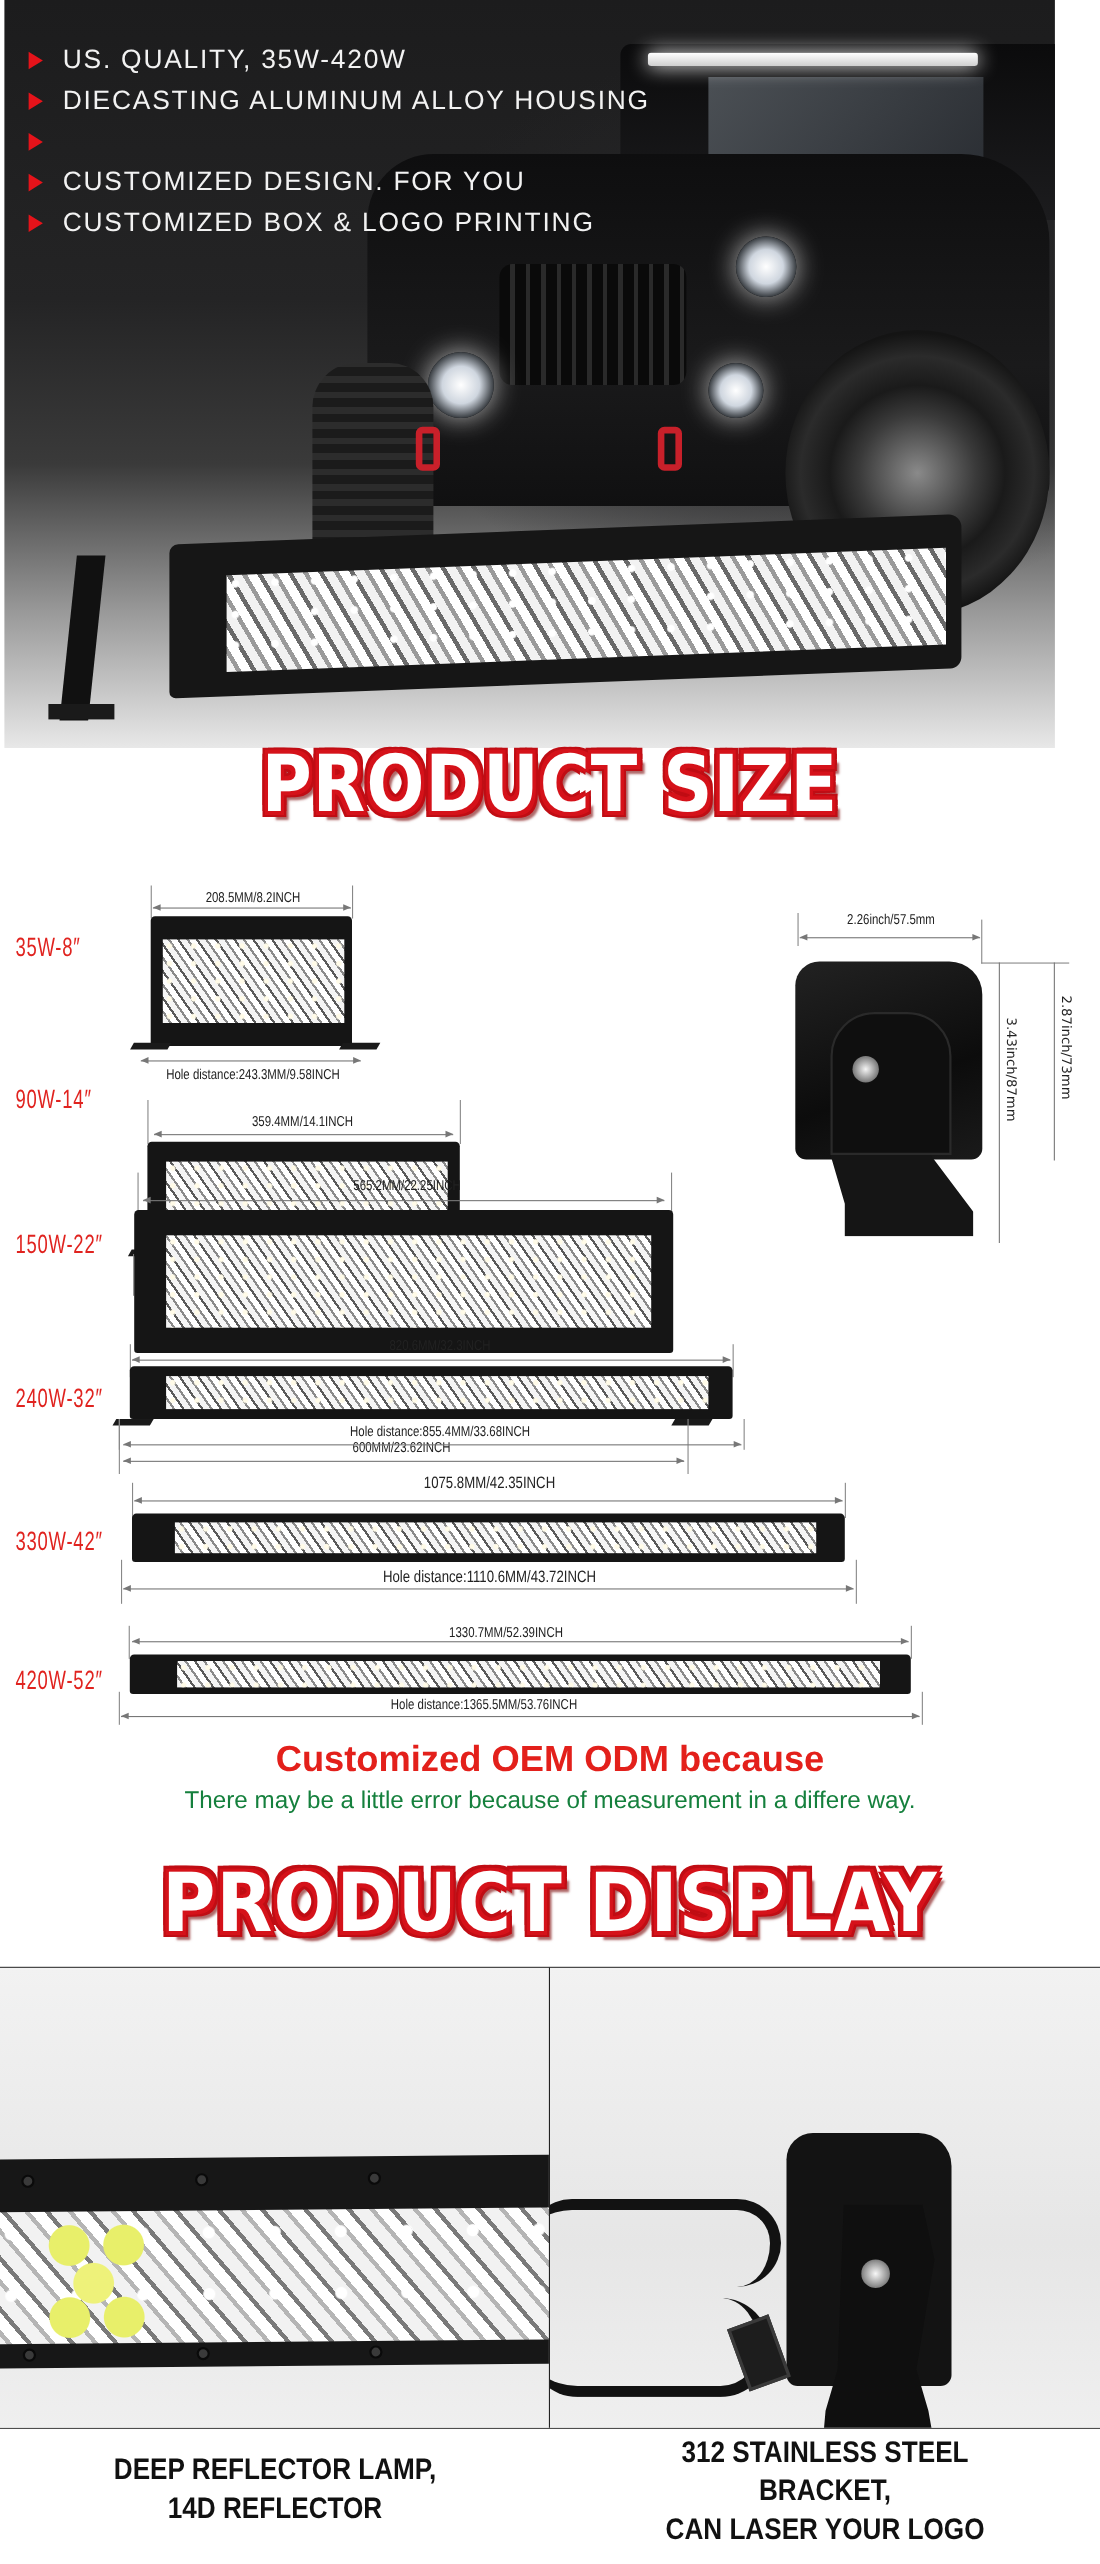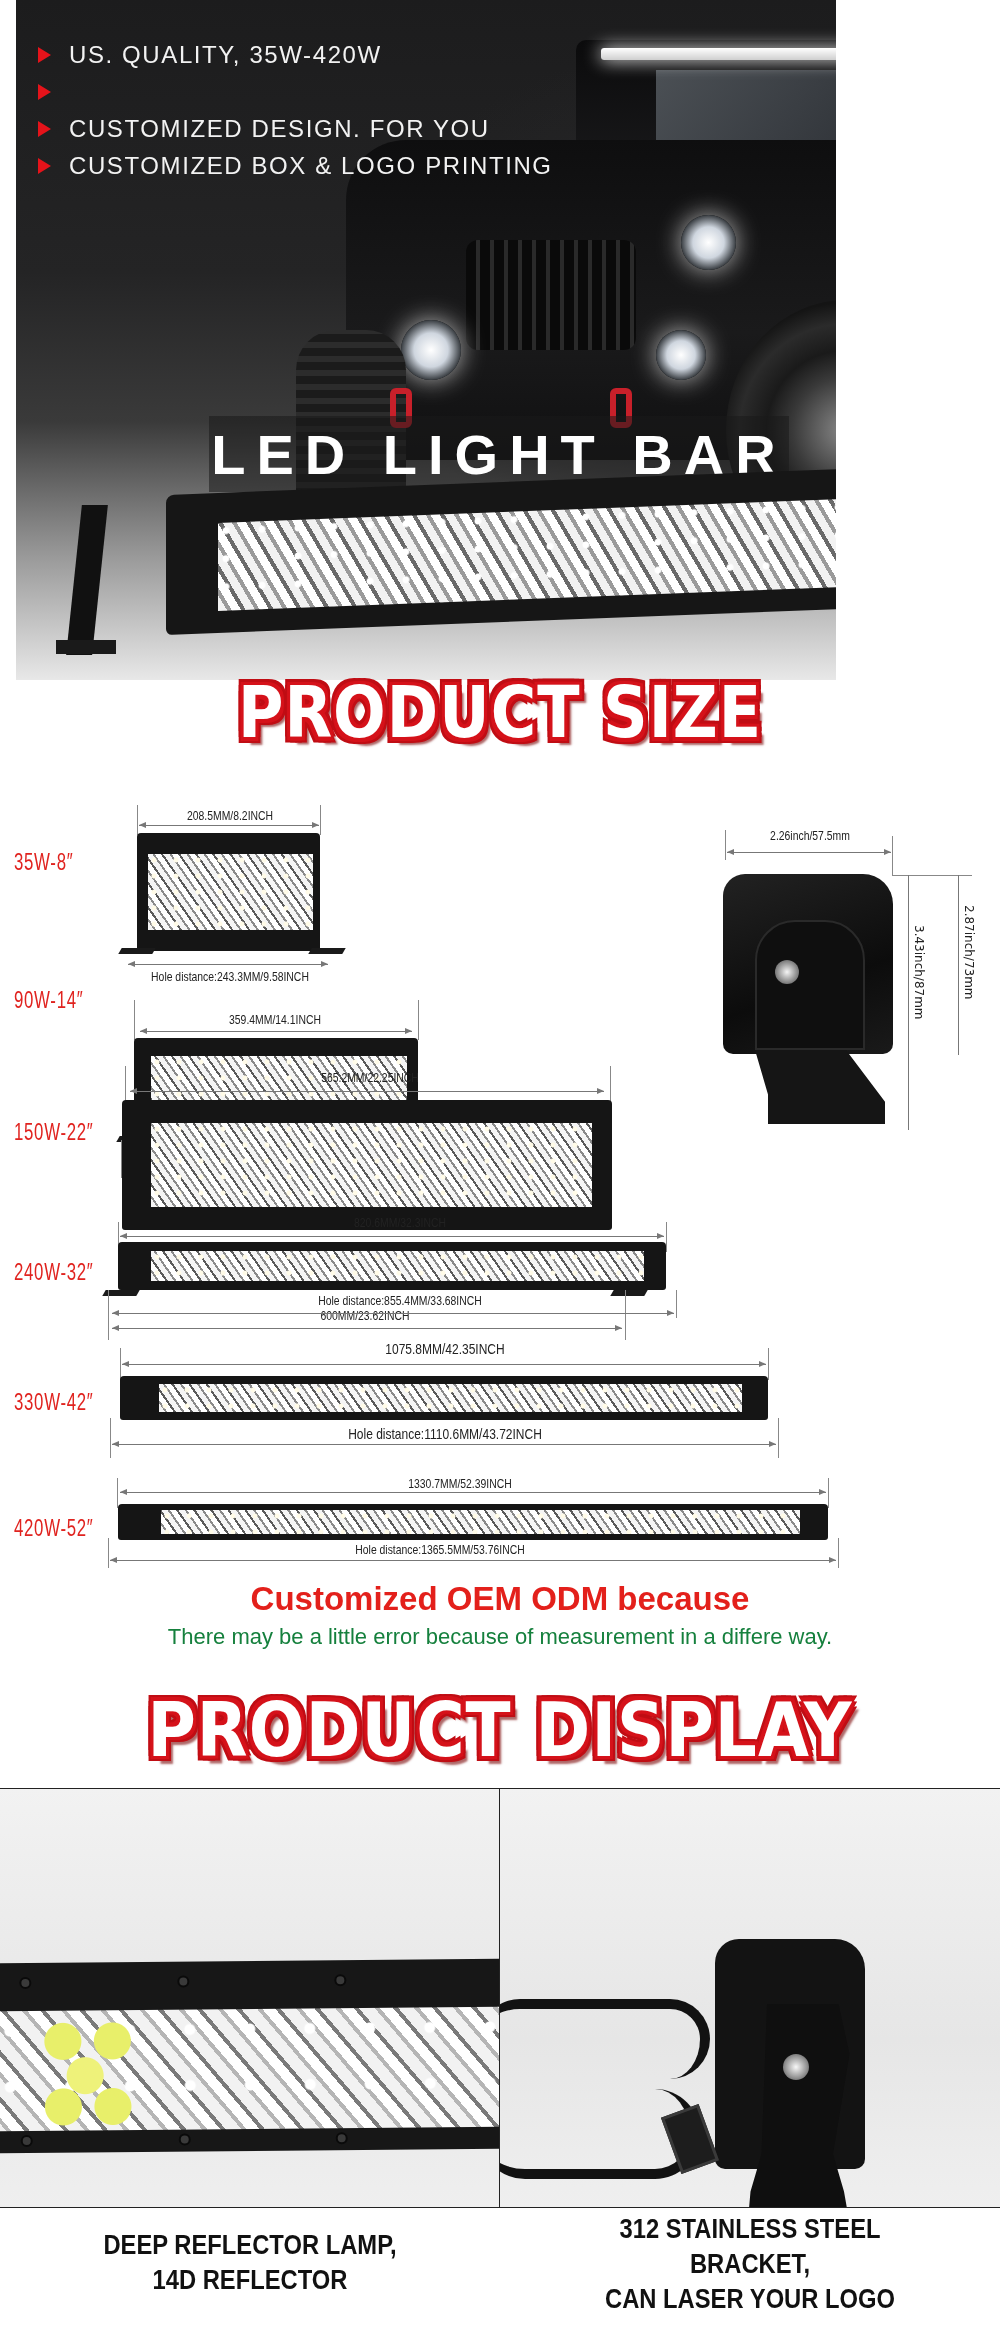--- a/index.html
+++ b/index.html
@@ -1,20 +1,20 @@
 <!DOCTYPE html>
 <html><head>
 <meta charset="utf-8">
 <style>
   * { box-sizing: border-box; margin: 0; padding: 0; }
   body { width: 1000px; height: 2331px; background: #ffffff; font-family: "Liberation Sans", sans-serif; position: relative; overflow: hidden; }
   .abs { position: absolute; }
 
   
-  .hero { left: 16px; top: 0; width: 820px; height: 680px; overflow: hidden;
+  .hero { left: 4px; top: 0; width: 955px; height: 680px; overflow: hidden;
     background:
       radial-gradient(ellipse 380px 260px at 720px 300px, #3a3a3c 0%, rgba(40,40,42,0.6) 50%, rgba(20,20,22,0) 100%),
       linear-gradient(180deg, #1c1c1d 0%, #242425 40%, #3a3a3a 62%, #9a9a9a 82%, #e8e8e8 100%); }
   .jeep-body { left: 330px; top: 140px; width: 620px; height: 320px; border-radius: 60px 80px 20px 20px;
     background: linear-gradient(180deg, #0e0e0f 0%, #1a1a1b 60%, #101011 100%); }
   .jeep-cab { left: 560px; top: 40px; width: 420px; height: 160px; border-radius: 10px 20px 0 0;
     background: linear-gradient(180deg, #0b0b0c, #1c1c1e); }
   .jeep-window { left: 640px; top: 70px; width: 250px; height: 120px; background: linear-gradient(135deg, #5a6066, #2c3036); opacity: .8; }
   .roof-bar { left: 585px; top: 48px; width: 300px; height: 12px; background: linear-gradient(180deg, #ffffff, #cfcfcf); border-radius: 3px; box-shadow: 0 0 18px #fff; }
   .grille { left: 450px; top: 240px; width: 170px; height: 110px; background: repeating-linear-gradient(90deg, #0a0a0a 0 10px, #2a2a2a 10px 14px); border-radius: 12px; }
@@ -121,34 +121,35 @@
   <div class="abs tow-hook" style="left:374px;top:388px;"></div>
   <div class="abs tow-hook" style="left:594px;top:388px;"></div>
 
   <div class="abs bullets">
     <div class="bullet">
         <span class="tri"></span>
         <span class="txt">US. QUALITY, 35W-420W</span>
       </div>
     <div class="bullet">
         <span class="tri"></span>
+        <span class="txt">DIECASTING ALUMINUM ALLOY HOUSING</span>
+      </div>
+    <div class="bullet">
+        <span class="tri"></span>
       </div>
     <div class="bullet">
         <span class="tri"></span>
         <span class="txt">CUSTOMIZED DESIGN. FOR YOU</span>
       </div>
     <div class="bullet">
         <span class="tri"></span>
         <span class="txt">CUSTOMIZED BOX &amp; LOGO PRINTING</span>
       </div>
   </div>
 
-  <div class="abs led-banner">
-    <span>LED LIGHT BAR</span>
-  </div>
 
   <div class="abs hero-bracket"></div>
   <div class="abs hero-foot"></div>
   <div class="abs hero-bar">
     <div class="housing"></div>
     <div class="lens"></div>
   </div>
 </section>
 
 <div class="abs sec-title title-size"><span>PRODUCT SIZE</span></div>

